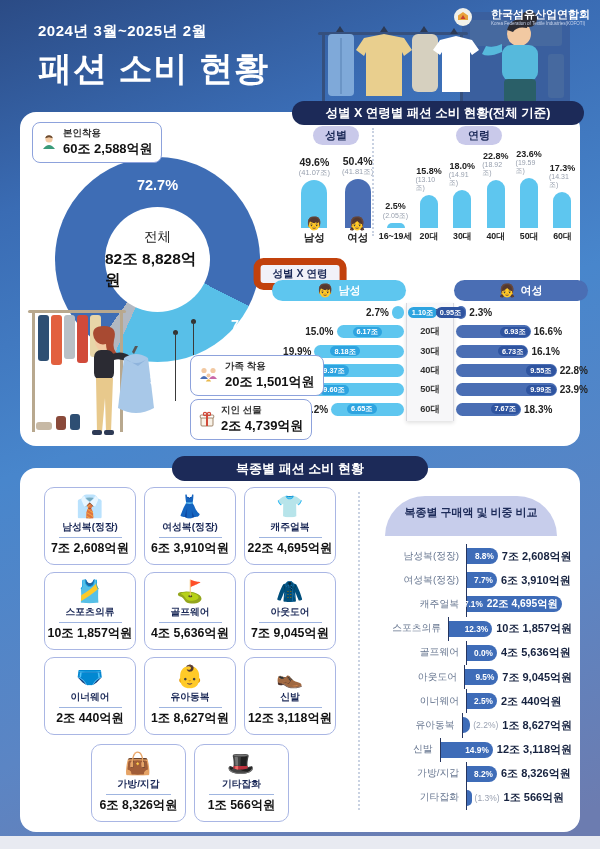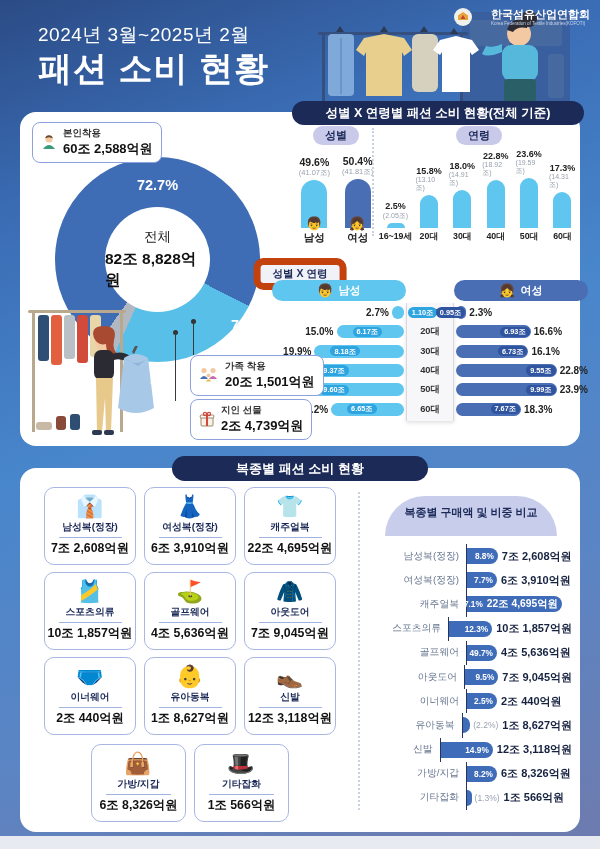--- a/index.html
+++ b/index.html
@@ -5,21 +5,21 @@
   :root{
     --navy:#1c2a58; --blue:#3e6cb8; --lblue:#5ec6ef; --mpill:#2ea4e0;
     --fem:#4a6eb4; --fpill:#2f54a0; --ddark:#3e6db5; --dlight:#58bfe8;
     --dgray:#b2b8c2; --lav:#c9c9ea; --border:#9fb0dd; --ink:#16223f;
   }
   *{margin:0;padding:0;box-sizing:border-box;font-family:"Liberation Sans","DejaVu Sans",sans-serif;}
   body{width:600px;height:849px;overflow:hidden;position:relative;}
   .stage{position:absolute;inset:0;background:linear-gradient(160deg,#2b4b85 0%,#3a6cb4 20%,#4886cc 45%,#5b85c4 72%,#6c7cb0 96%);}
   .bottom-strip{position:absolute;left:0;right:0;bottom:0;height:13px;background:#e8eaf1;}
   
-  .hdr-period{position:absolute;left:38px;top:22px;color:#fff;font-size:19px;font-weight:400;letter-spacing:.5px;}
+  .hdr-period{position:absolute;left:38px;top:22px;color:#fff;font-size:15px;font-weight:700;letter-spacing:.5px;}
   .hdr-title{position:absolute;left:38px;top:46px;color:#fff;font-size:34px;font-weight:800;letter-spacing:1px;}
   .hero{position:absolute;left:312px;top:4px;width:262px;height:102px;}
   .logo{position:absolute;right:10px;top:8px;display:flex;gap:19px;align-items:center;}
   .logo-badge{width:18px;height:18px;border-radius:50%;background:#f0f0ea;display:flex;align-items:center;justify-content:center;}
   .logo-badge svg{display:block;}
   .logo-name{color:#fff;font-size:11px;font-weight:800;line-height:1.1;}
   .logo-sub{color:#c8d4ec;font-size:4.5px;}
   
   .panel{position:absolute;background:#fff;border-radius:16px;}
   .panel1{left:20px;top:112px;width:560px;height:334px;}
@@ -523,21 +523,21 @@
               <span class="cbar has-inside" style="width: 43.05px;">
                 <span class="cpct">12.3%</span>
               </span>
               <span class="cval">10조 1,857억원</span>
             </span>
           </div>
         <div class="crow">
             <span class="clabel">골프웨어</span>
             <span class="czone">
               <span class="cbar has-inside" style="width: 19.25px;">
-                <span class="cpct">49.7%</span>
+                <span class="cpct">0.0%</span>
               </span>
               <span class="cval">4조 5,636억원</span>
             </span>
           </div>
         <div class="crow">
             <span class="clabel">아웃도어</span>
             <span class="czone">
               <span class="cbar has-inside" style="width: 33.25px;">
                 <span class="cpct">9.5%</span>
               </span>

